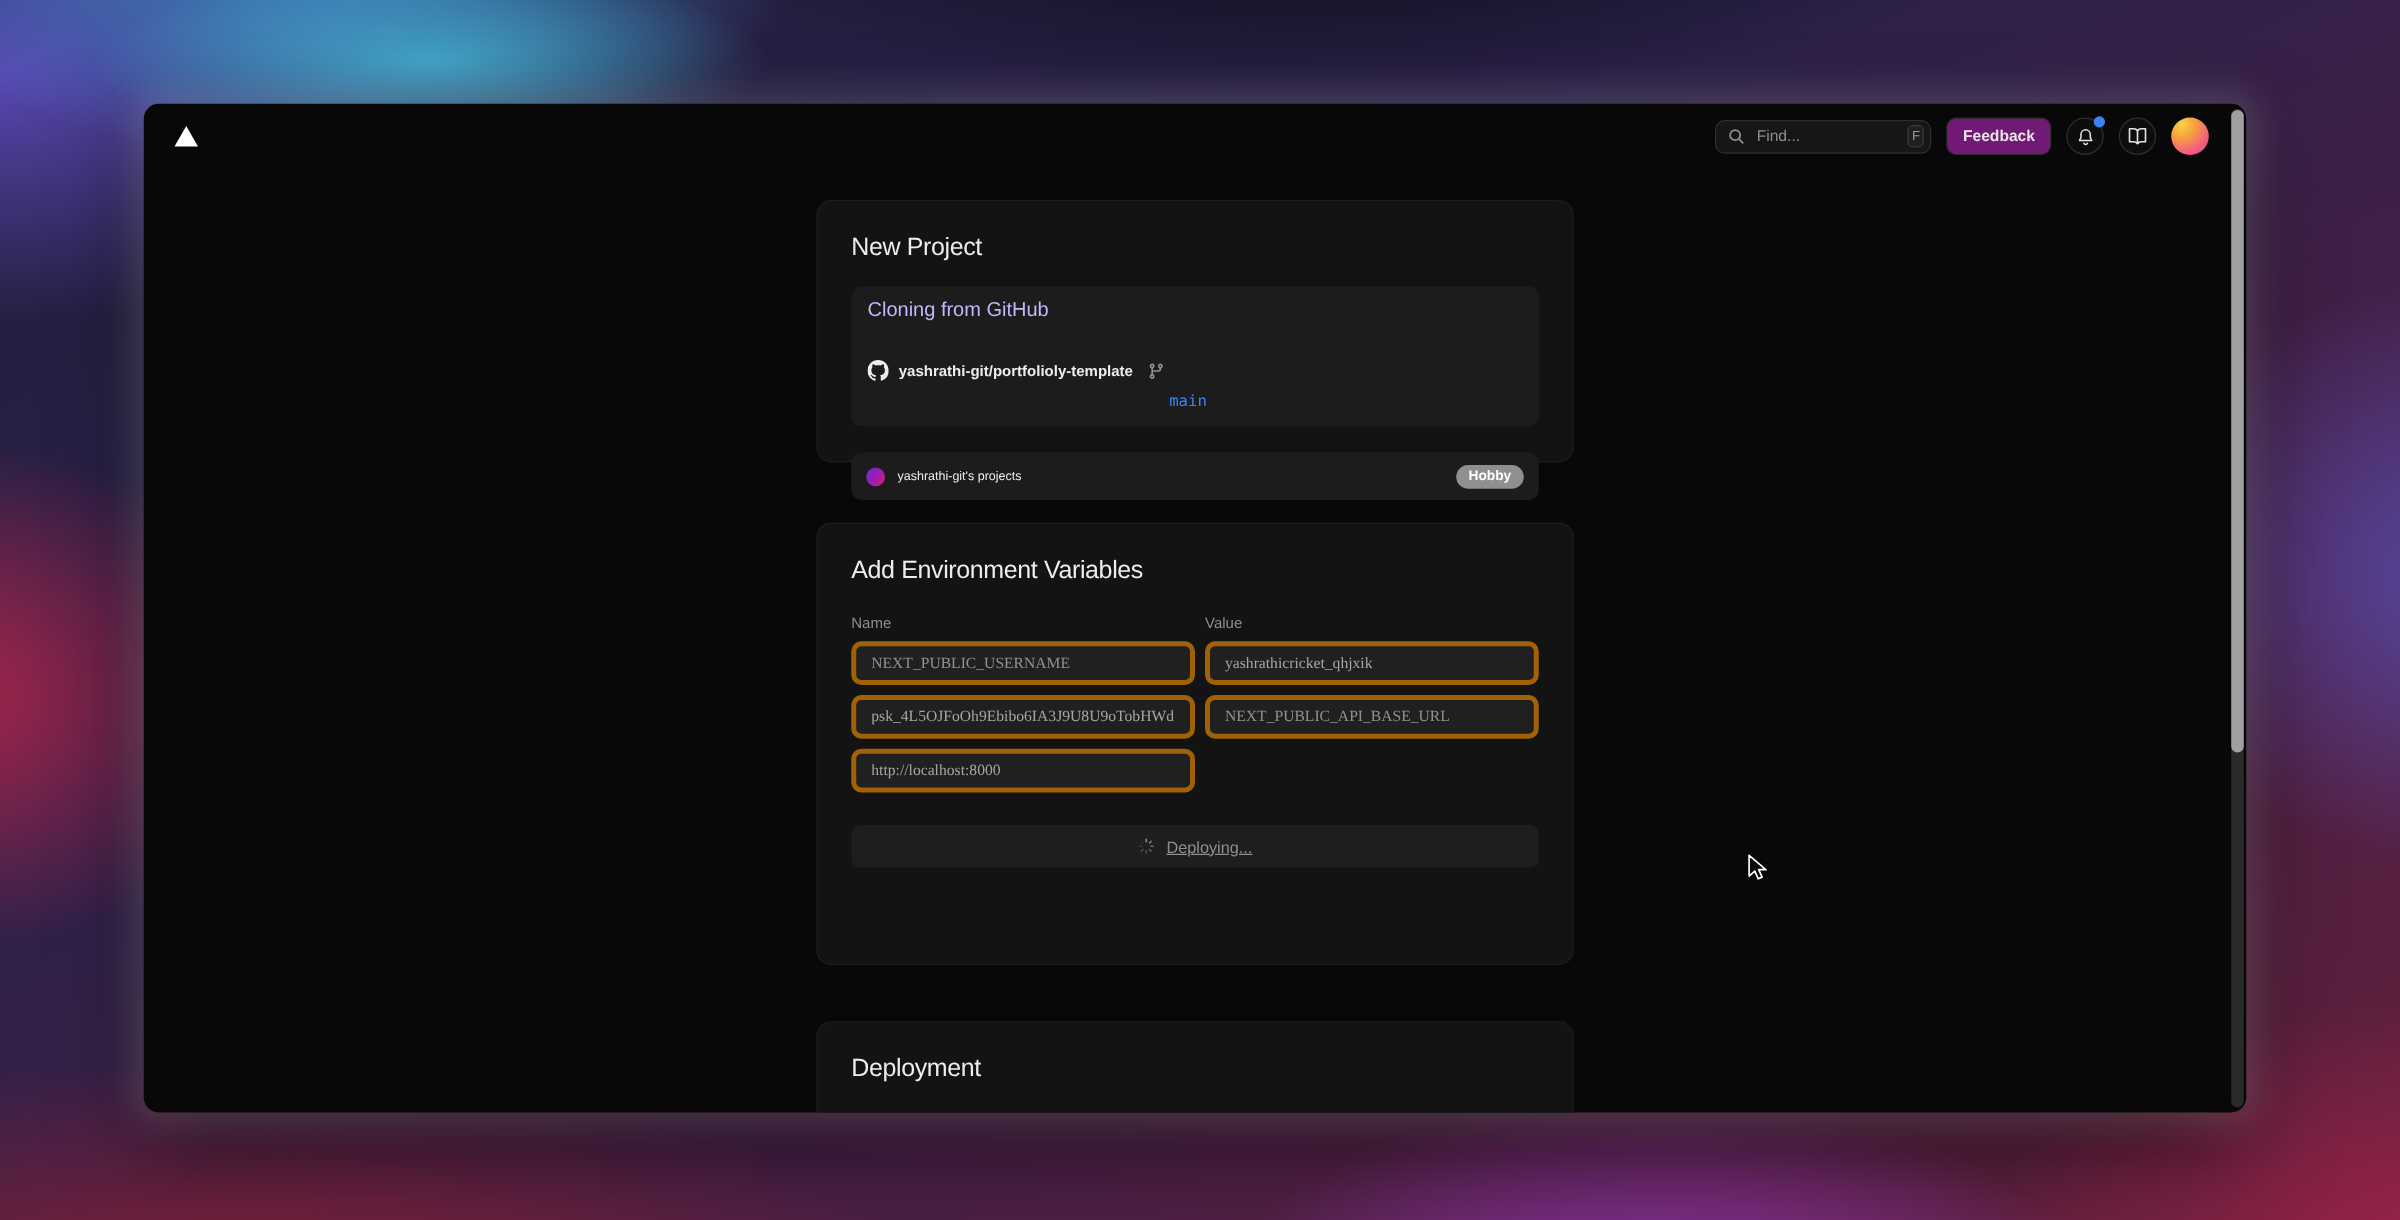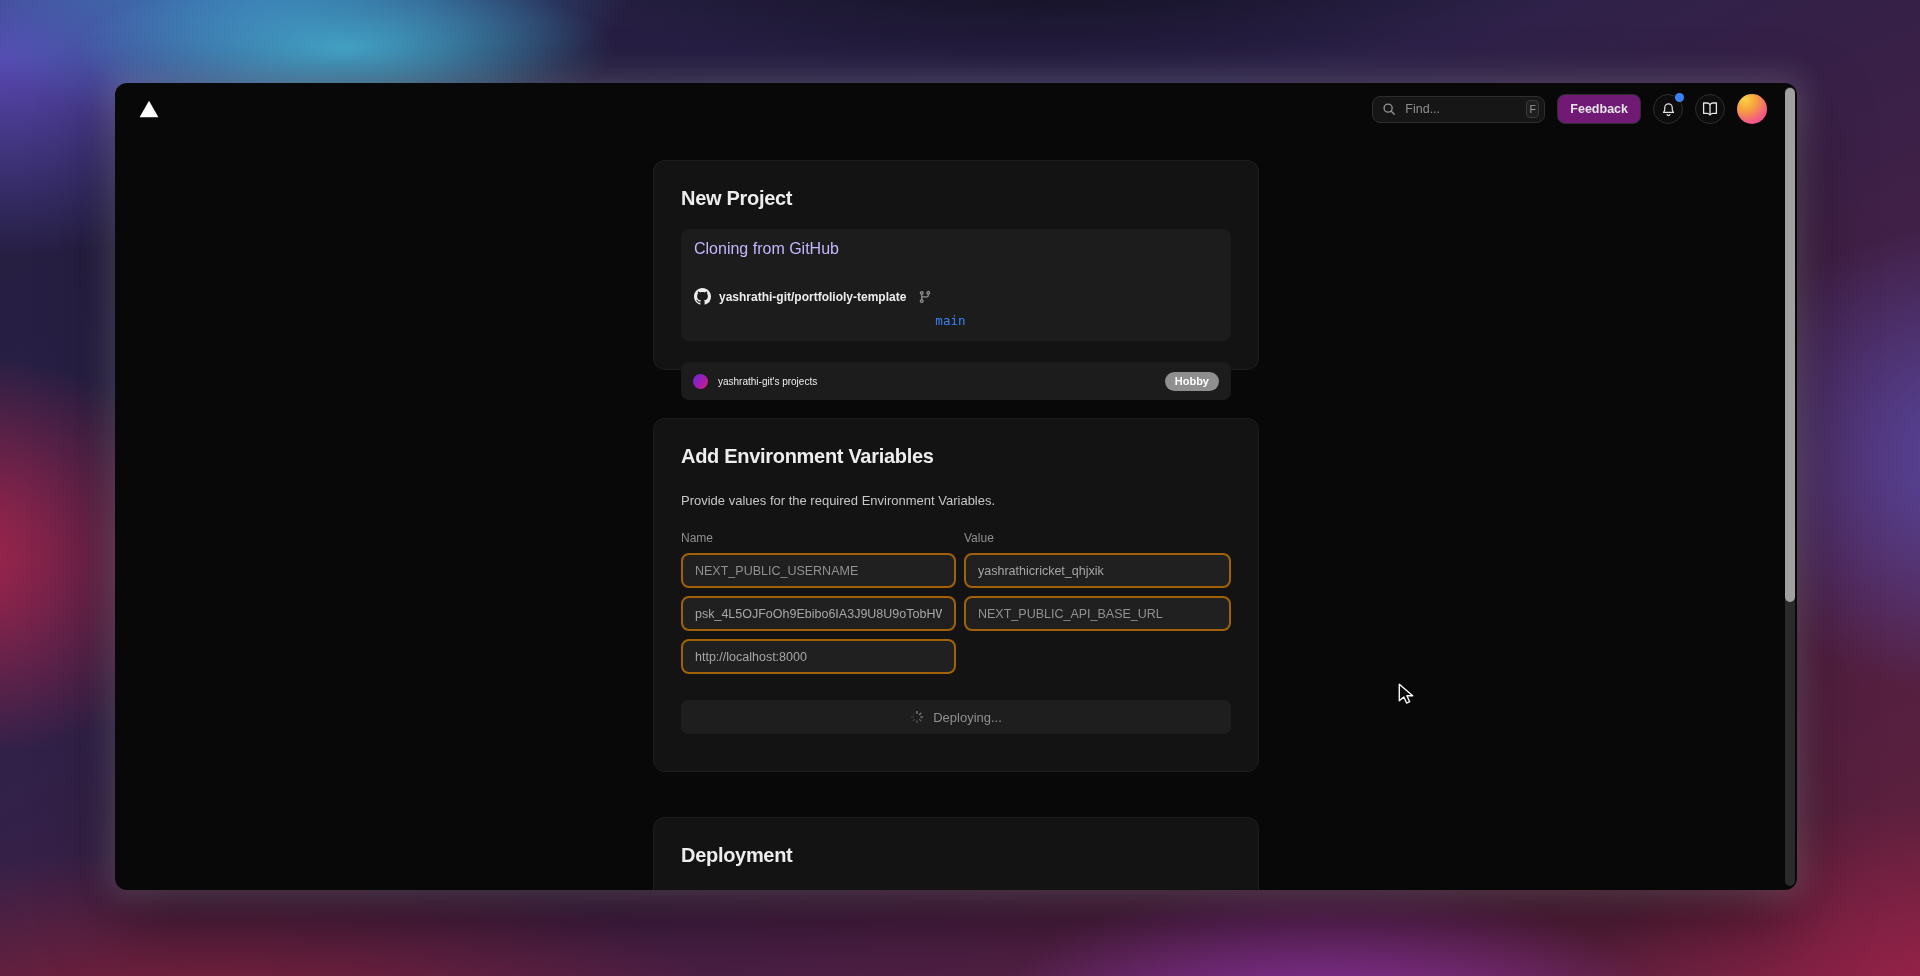--- a/index.html
+++ b/index.html
@@ -69,21 +69,21 @@
     width:30px; height:30px; border-radius:50%; cursor:pointer;
     background:radial-gradient(circle at 28% 18%, #fbd24a 0%, #f6a33b 32%, #f35f80 68%, #ed3f96 100%);
   }
 
   
   .page { width:606px; margin:31px auto 0; }
   .card {
     background:#131313; border:1px solid rgba(255,255,255,.045); border-radius:12px;
     padding:26px 27px;
   }
-  .card-title { margin:0; font-size:20px; font-weight:700; color:#ededed; letter-spacing:-0.015em; }
+  .card-title { margin:0; font-size:20px; font-weight:400; color:#ededed; letter-spacing:-0.015em; }
 
   .card-new-project { height:210px; }
   .clone-box { margin-top:19px; background:#1c1c1c; border-radius:8px; padding:11px 13px 13px; }
   .clone-label { font-size:16px; color:#c4b5fd; }
   .repo-row { margin-top:7px; display:flex; align-items:center; }
   .repo-row svg { flex:0 0 auto; }
   .repo-name { font-size:12px; font-weight:700; color:#ededed; margin-left:8px; }
   .branch-wrap { display:flex; align-items:center; gap:3px; margin-left:12px; }
   .branch-name { font-family:"DejaVu Sans Mono", monospace; font-size:12.5px; color:#3b82f6;margin-top:48px; }
 
@@ -102,31 +102,31 @@
   }
 
   .card-env { margin-top:48px; height:354px; }
   .env-desc { margin-top:25px; font-size:13px; color:#c6c6c6; }
   .env-labels {
     margin-top:23px; display:grid; grid-template-columns:275px 1fr; column-gap:8px;
     font-size:12px; color:#8f8f8f;
   }
   .env-grid { margin-top:8px; display:grid; grid-template-columns:275px 1fr; gap:8px; }
   .env-input {
-    width:100%; height:35px; background:#202020; border:2px solid #a16207; border-radius:8px;
-    padding:0 12px; font-size:12.5px; font-family:Liberation Sans, sans-serif;
+    width:100%; height:35px; background:#202020; border:4px solid #a16207; border-radius:8px;
+    padding:0 12px; font-size:12.5px; font-family:Liberation Serif, serif;
     outline:none; white-space:nowrap; overflow:hidden;
   }
   .env-input.name-field { color:#919191; }
   .env-input.value-field { color:#a6a6a6; }
 
   .deploy-btn {
     margin-top:26px; width:100%; height:34px; background:#1e1e1e; border:none; border-radius:7px;
     color:#8f8f8f; font-size:13px; font-family:"Liberation Sans", sans-serif;
-    display:flex; align-items:center; justify-content:center; gap:9px; cursor:default;
+    display:flex; align-items:center; justify-content:center; gap:9px; cursor:default;text-decoration:underline;
   }
   .spinner { animation:spin .8s steps(8,end) infinite; }
   @keyframes spin { to { transform:rotate(360deg); } }
 
   .card-deployment { margin-top:45px; height:160px; }
 
   
   .scrollbar-track {
     position:absolute; top:4px; right:2px; bottom:4px; width:10px;
     background:#2a2a2a; border-radius:6px;
@@ -203,21 +203,20 @@
 
       <div class="team-row">
         <span class="team-avatar"></span>
         <span class="team-name">yashrathi-git's projects</span>
         <span class="plan-pill">Hobby</span>
       </div>
     </section>
 
     <section class="card card-env">
       <h2 class="card-title">Add Environment Variables</h2>
-      <p class="env-desc">Provide values for the required Environment Variables.</p>
 
       <div class="env-labels">
         <span>Name</span>
         <span>Value</span>
       </div>
 
       <div class="env-grid">
         <input class="env-input name-field" readonly="" value="NEXT_PUBLIC_USERNAME" style="">
         <input class="env-input value-field" readonly="" value="yashrathicricket_qhjxik" style="">
         <input class="env-input value-field" readonly="" value="psk_4L5OJFoOh9Ebibo6IA3J9U8U9oTobHWd" style="">

